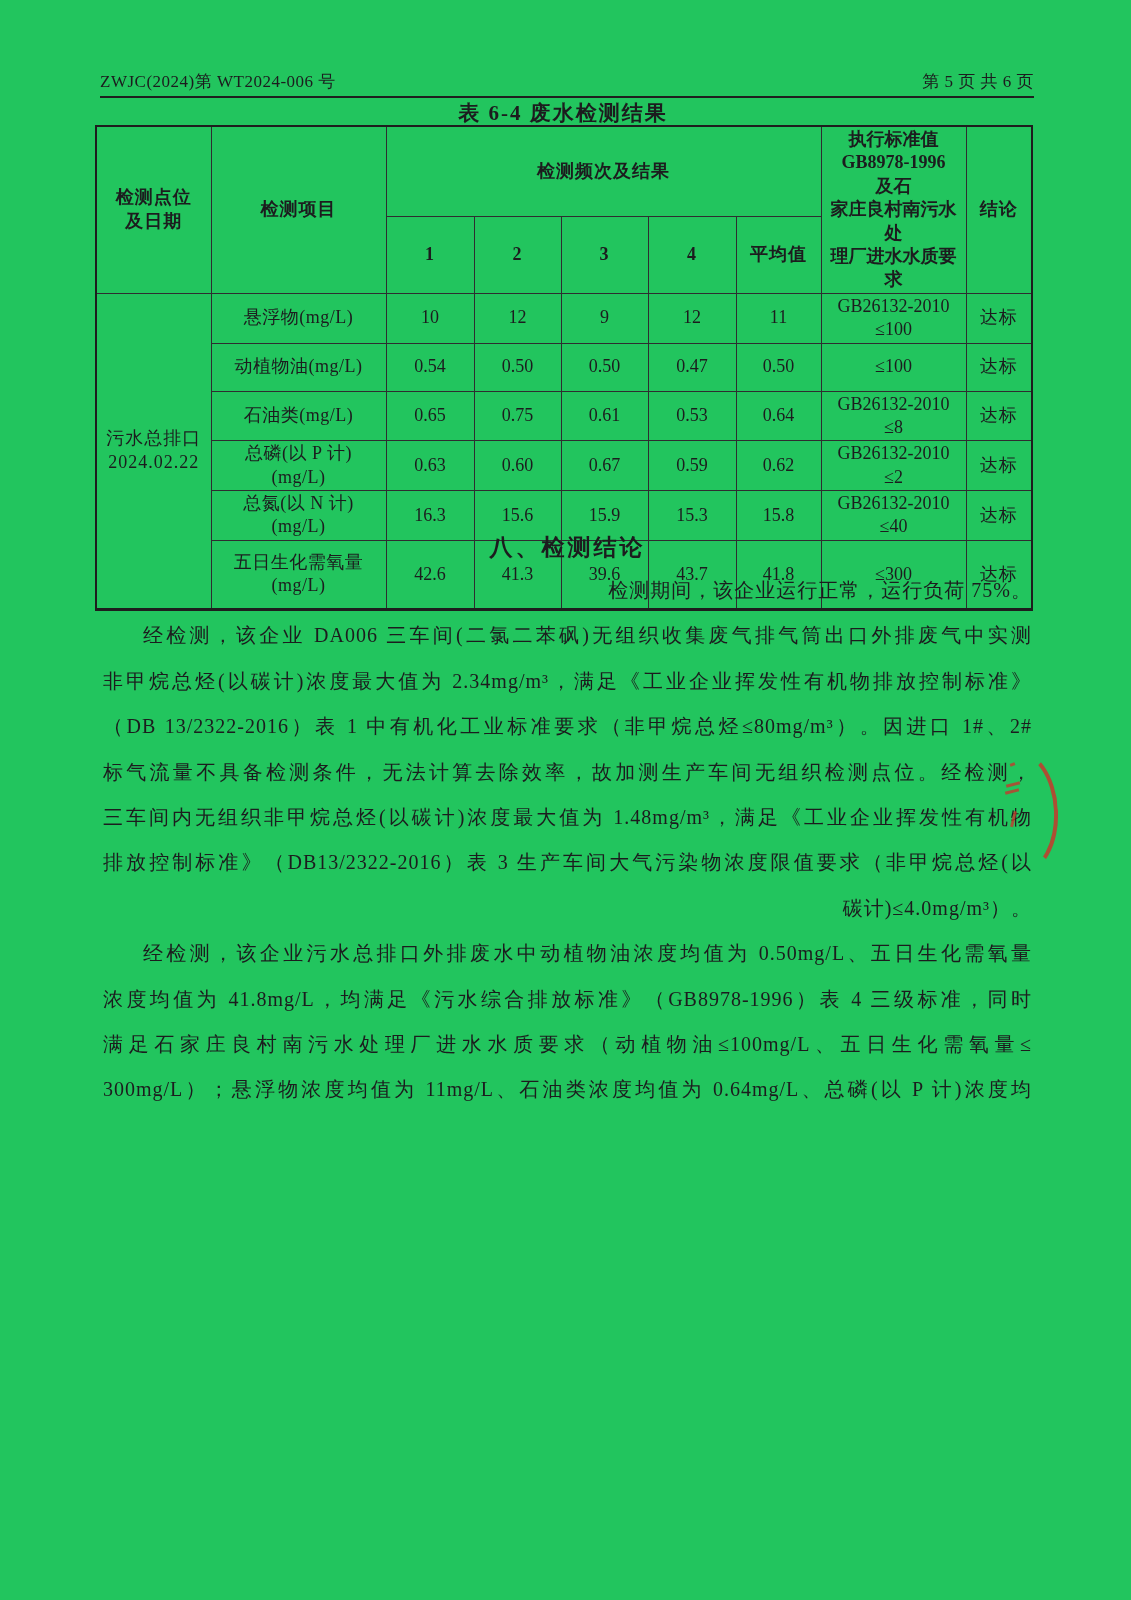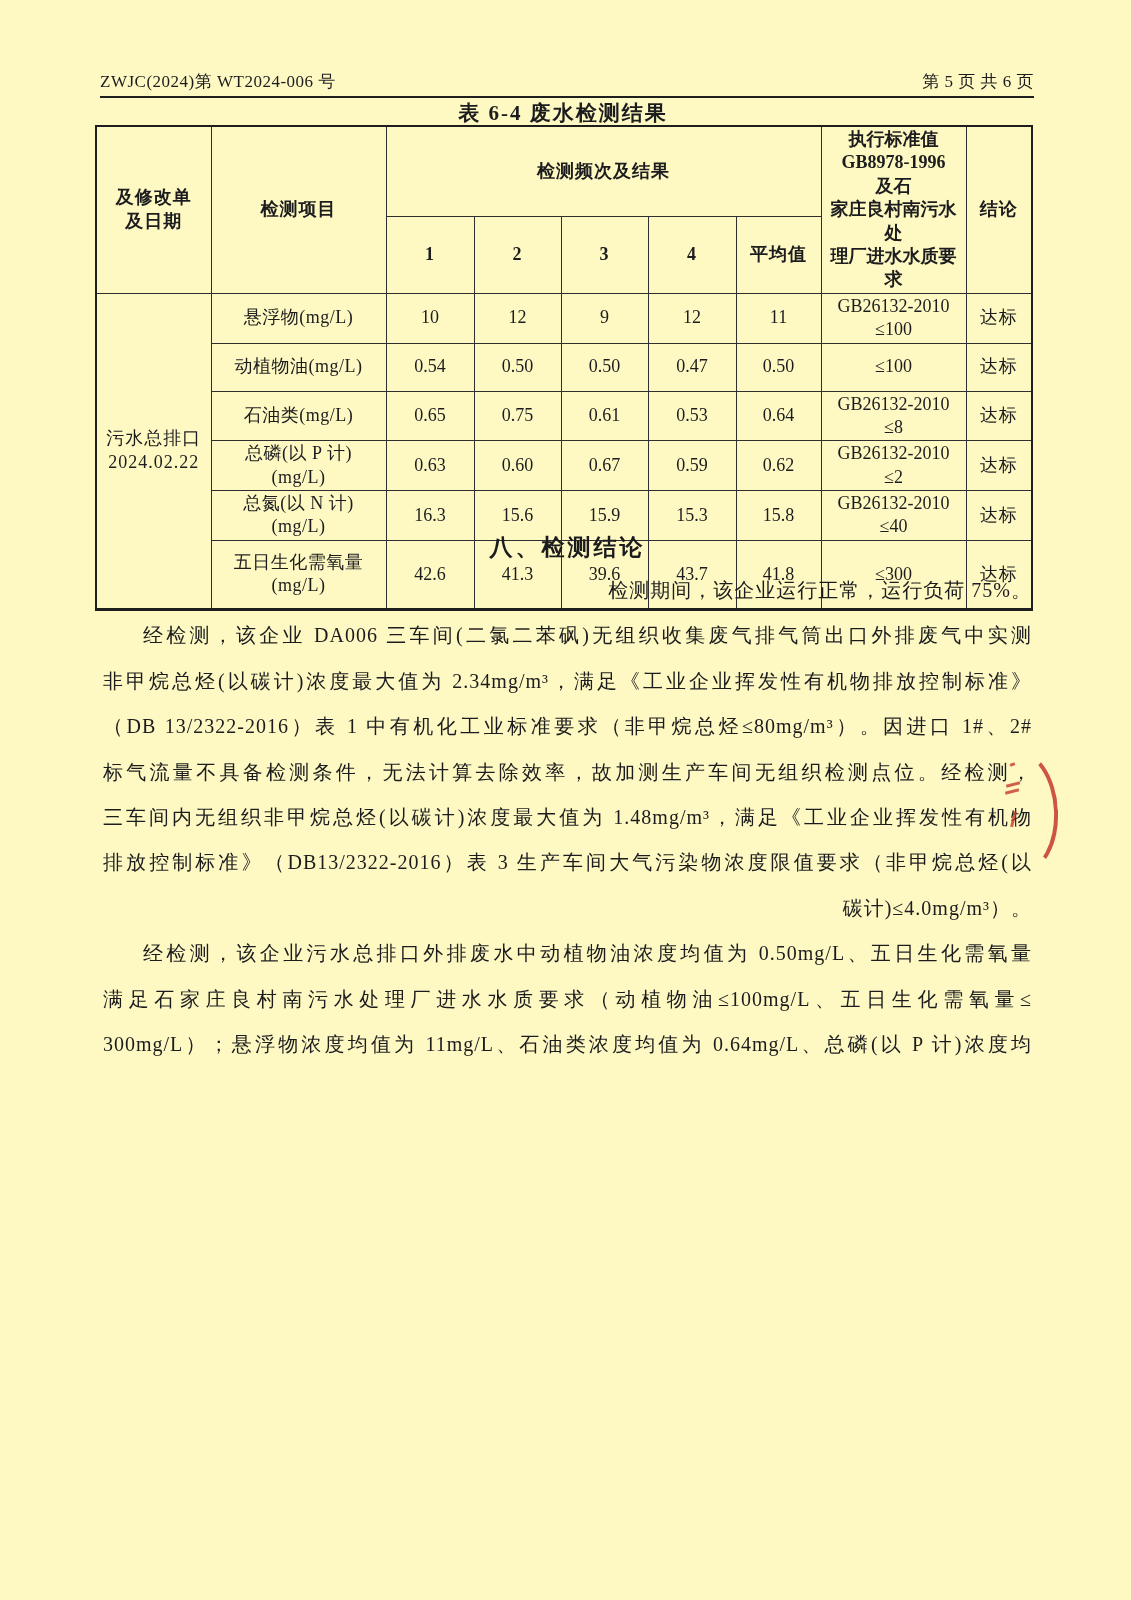--- a/index.html
+++ b/index.html
@@ -3,21 +3,21 @@
 <meta charset="utf-8">
 <style>
   * { margin: 0; padding: 0; box-sizing: border-box; }
   html, body { background: #e8e8e6; }
   body { font-family: "Liberation Serif", "DejaVu Serif", serif; }
   .page {
     position: relative;
     width: 1131px;
     height: 1600px;
     margin: 0 auto;
-    background: #fef9c3;
+    background: #22c55e;
     overflow: hidden;
     color: #1c1c1e;
   }
   
   .hdr {
     position: absolute;
     top: 70px; left: 100px; right: 97px;
     display: flex;
     justify-content: space-between;
     align-items: flex-end;
@@ -131,21 +131,21 @@
       <col style="width:88px">
         <col style="width:87px">
         <col style="width:87px">
         <col style="width:88px">
       <col style="width:85px">
         <col style="width:145px">
         <col style="width:66px">
     </colgroup>
     <tbody>
         <tr class="h1">
-      <td rowspan="2" class="hd pre">及修改单
+      <td rowspan="2" class="hd pre">检测点位
 及日期</td>
       <td rowspan="2" class="hd">检测项目</td>
       <td colspan="5" class="hd">检测频次及结果</td>
       <td rowspan="2" class="hd-std pre">执行标准值
 GB8978-1996 及石
 家庄良村南污水处
 理厂进水水质要求</td>
       <td rowspan="2" class="hd">结论</td>
     </tr>
     <tr class="h2">
@@ -237,20 +237,21 @@
       <div class="bline jline">非甲烷总烃(以碳计)浓度最大值为 2.34mg/m³，满足《工业企业挥发性有机物排放控制标准》</div>
       <div class="bline jline">（DB 13/2322-2016）表 1 中有机化工业标准要求（非甲烷总烃≤80mg/m³）。因进口 1#、2#</div>
       <div class="bline jline">标气流量不具备检测条件，无法计算去除效率，故加测生产车间无组织检测点位。经检测，</div>
       <div class="bline jline">三车间内无组织非甲烷总烃(以碳计)浓度最大值为 1.48mg/m³，满足《工业企业挥发性有机物</div>
       <div class="bline jline">排放控制标准》（DB13/2322-2016）表 3 生产车间大气污染物浓度限值要求（非甲烷总烃(以</div>
       <div class="bline lline">碳计)≤4.0mg/m³）。</div>
     </div>
 
     <div>
       <div class="bline indent jline">经检测，该企业污水总排口外排废水中动植物油浓度均值为 0.50mg/L、五日生化需氧量</div>
+      <div class="bline jline">浓度均值为 41.8mg/L，均满足《污水综合排放标准》（GB8978-1996）表 4 三级标准，同时</div>
       <div class="bline jline">满足石家庄良村南污水处理厂进水水质要求（动植物油≤100mg/L、五日生化需氧量≤</div>
       <div class="bline jline">300mg/L）；悬浮物浓度均值为 11mg/L、石油类浓度均值为 0.64mg/L、总磷(以 P 计)浓度均</div>
     </div>
   </div>
 
   <div class="stamp">
     <div class="stamp-arc"></div>
     <div class="stamp-mark m-dot"></div>
     <div class="stamp-mark m-eq1"></div>
     <div class="stamp-mark m-eq2"></div>

